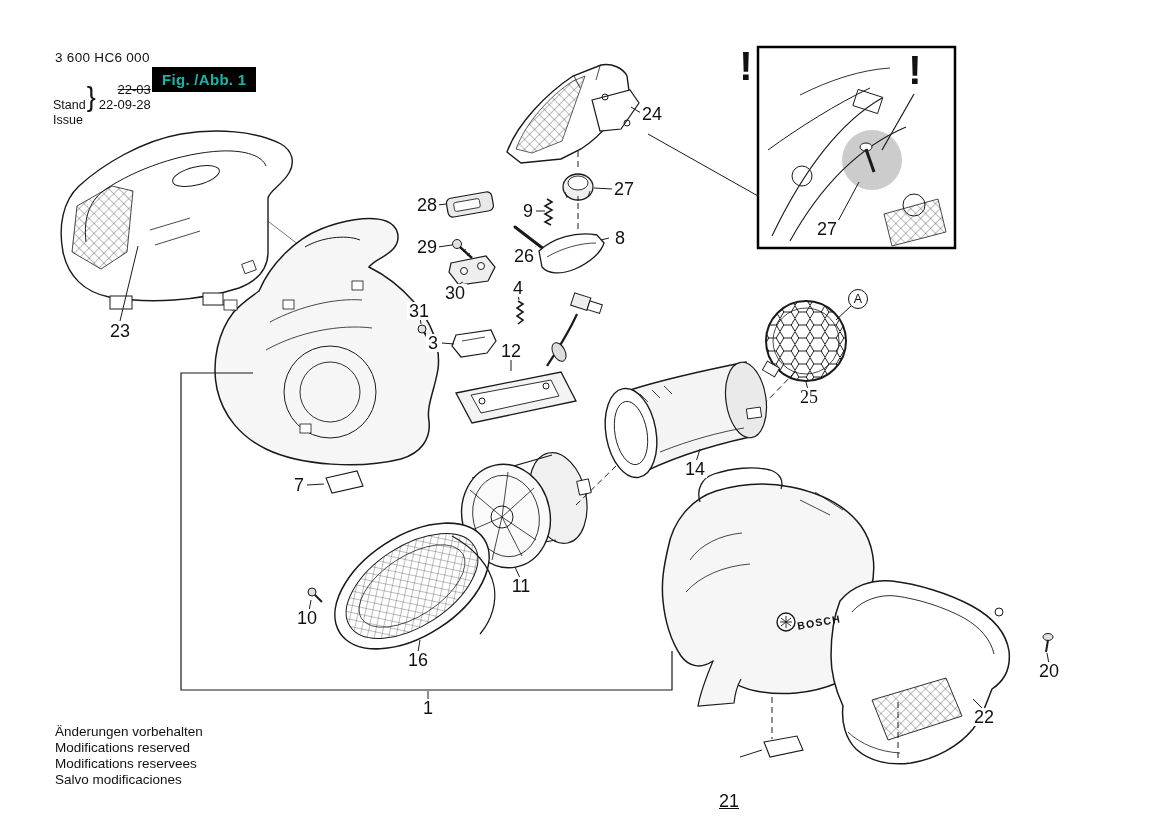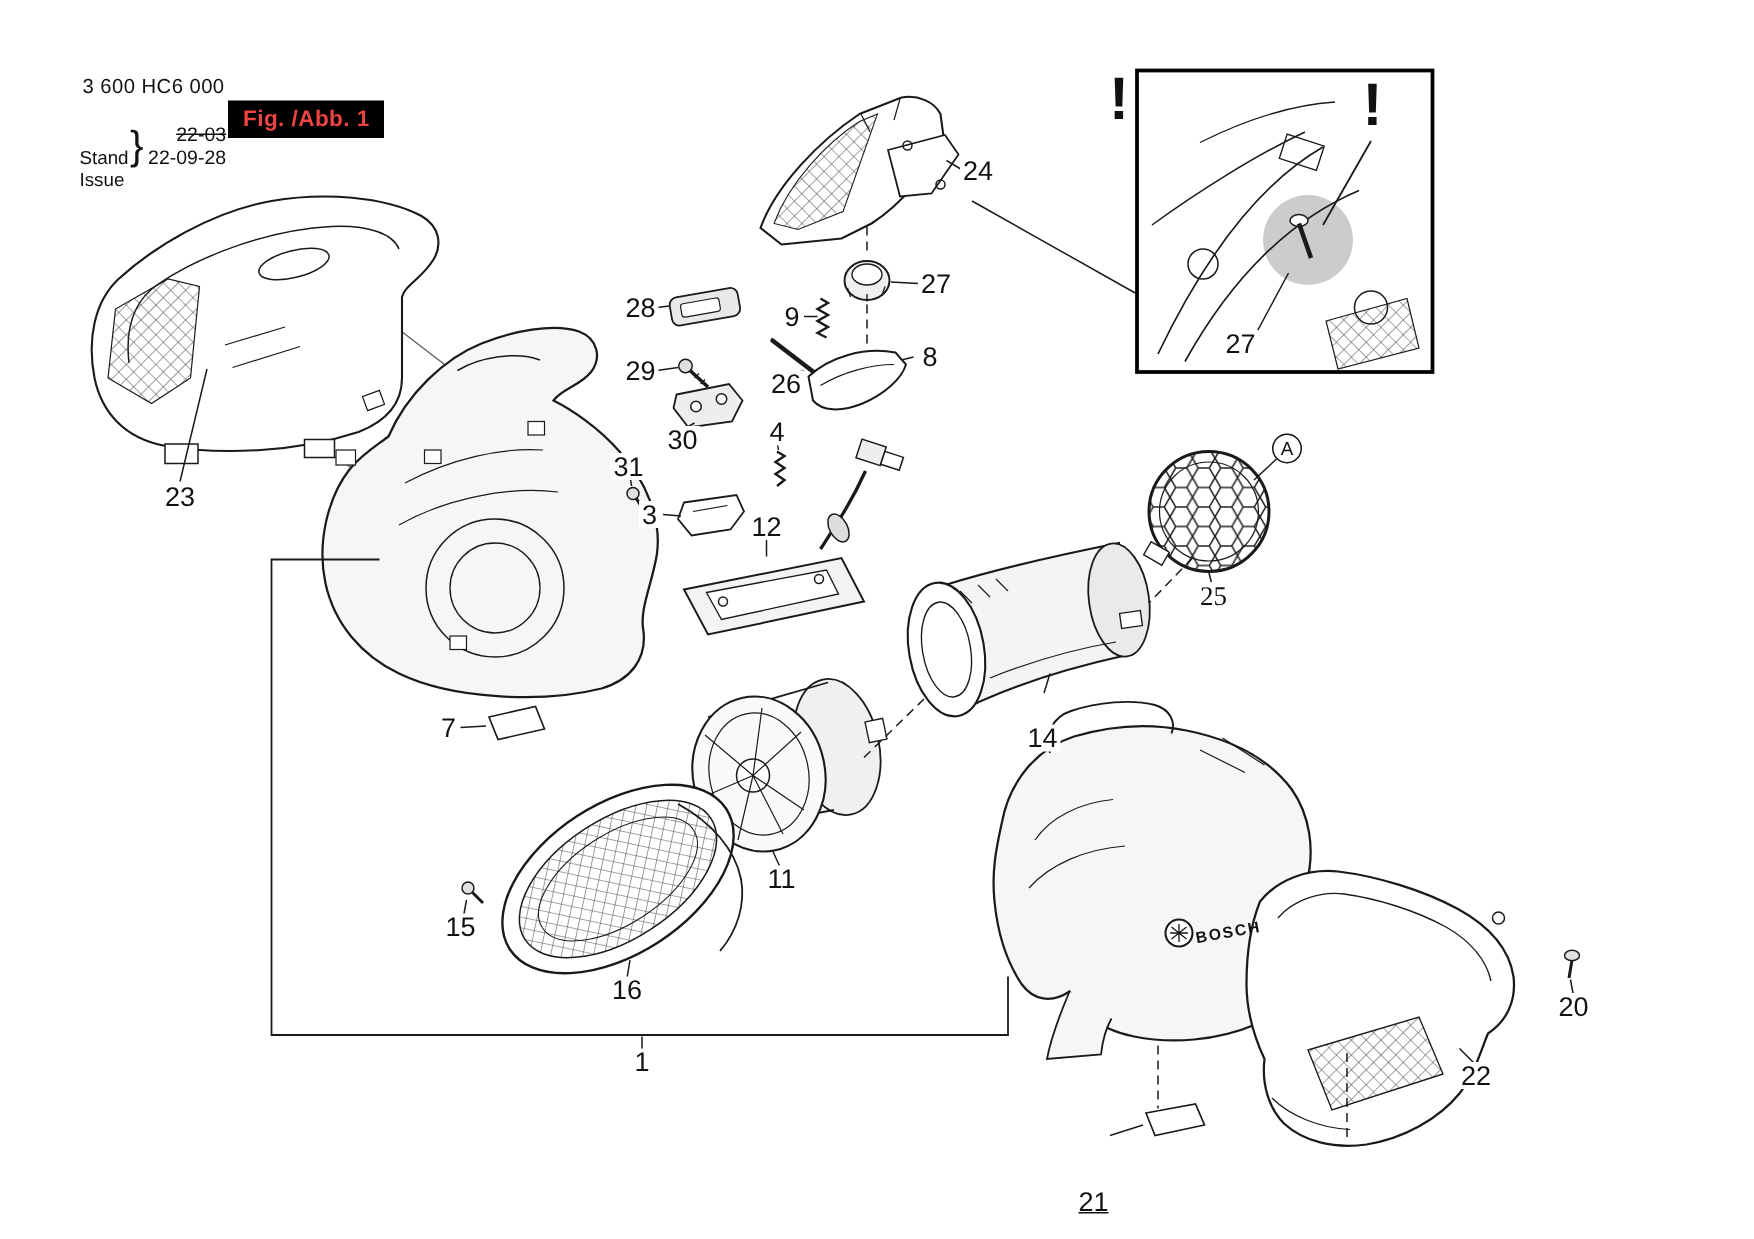--- a/index.html
+++ b/index.html
@@ -7,21 +7,21 @@
   body { font-family:"Liberation Sans", sans-serif; color:#111; }
   .page { position:relative; width:1169px; height:826px; background:#fff; overflow:hidden; }
   svg.drawing { position:absolute; left:0; top:0; }
 
   .doc-number { position:absolute; left:55px; top:50px; font-size:13.5px; letter-spacing:0.3px; }
   .revision-block { position:absolute; left:53px; top:66px; display:flex; align-items:center; }
   .si-labels { display:flex; flex-direction:column; font-size:12.5px; line-height:15px;margin-top:32px; }
   .si-brace { font-size:27px; font-weight:400; margin:0 3px 0 1px; line-height:30px; }
   .si-dates { display:flex; flex-direction:column; font-size:13px; line-height:15px; }
   .struck { text-decoration:line-through;text-align:right; }
-  .fig-badge { position:absolute; left:152px; top:67px; background:#000; color:#ef4444;
+  .fig-badge { position:absolute; left:152px; top:67px; background:#000; color:#14b8a6;
                font-size:15px; font-weight:bold; padding:4px 10px; letter-spacing:0.3px; }
 
   .footer-block { position:absolute; left:55px; top:724px; font-size:13.5px; line-height:16px; }
 
   #callout-layer { position:absolute; left:0; top:0; width:100%; height:100%; pointer-events:none; }
   .callout { position:absolute; transform:translate(-50%,-50%); font-size:18px; line-height:1;
              background:#fff; padding:0 2px; white-space:nowrap; }
   .callout.circled { width:20px; height:20px; border:1.6px solid #111; border-radius:50%;
                      display:flex; align-items:center; justify-content:center; font-size:12.5px; padding:0; }
 
@@ -307,26 +307,32 @@
       <div class="callout" style="left: 427px; top: 247px;">29</div>
       <div class="callout" style="left: 524px; top: 256px;">26</div>
       <div class="callout" style="left: 620px; top: 238px;">8</div>
       <div class="callout" style="left: 455px; top: 293px;">30</div>
       <div class="callout" style="left: 518px; top: 288px;">4</div>
       <div class="callout" style="left: 419px; top: 311px;">31</div>
       <div class="callout" style="left: 433px; top: 343px;">3</div>
       <div class="callout" style="left: 511px; top: 351px;">12</div>
       <div class="callout" style="left: 809px; top: 397px; font-family: Liberation Serif, serif;">25</div>
       <div class="callout circled" style="left: 858px; top: 299px;">A</div>
-      <div class="callout" style="left: 695px; top: 492px;">14</div>
+      <div class="callout" style="left: 695px; top: 469px;">14</div>
       <div class="callout" style="left: 299px; top: 485px;">7</div>
       <div class="callout" style="left: 521px; top: 586px;">11</div>
-      <div class="callout" style="left: 307px; top: 618px;">15</div>
+      <div class="callout" style="left: 307px; top: 618px;">10</div>
       <div class="callout" style="left: 418px; top: 660px;">16</div>
       <div class="callout" style="left: 428px; top: 708px;">1</div>
       <div class="callout" style="left: 729px; top: 801px; text-decoration: underline;">21</div>
       <div class="callout" style="left: 984px; top: 717px;">22</div>
       <div class="callout" style="left: 1049px; top: 671px;">20</div>
       <div class="callout" style="left: 827px; top: 229px;">27</div>
     </div>
 
+  <div class="footer-block">
+    <div>Änderungen vorbehalten</div>
+    <div>Modifications reserved</div>
+    <div>Modifications reservees</div>
+    <div>Salvo modificaciones</div>
+  </div>
 
 </div>
 
 </body></html>

